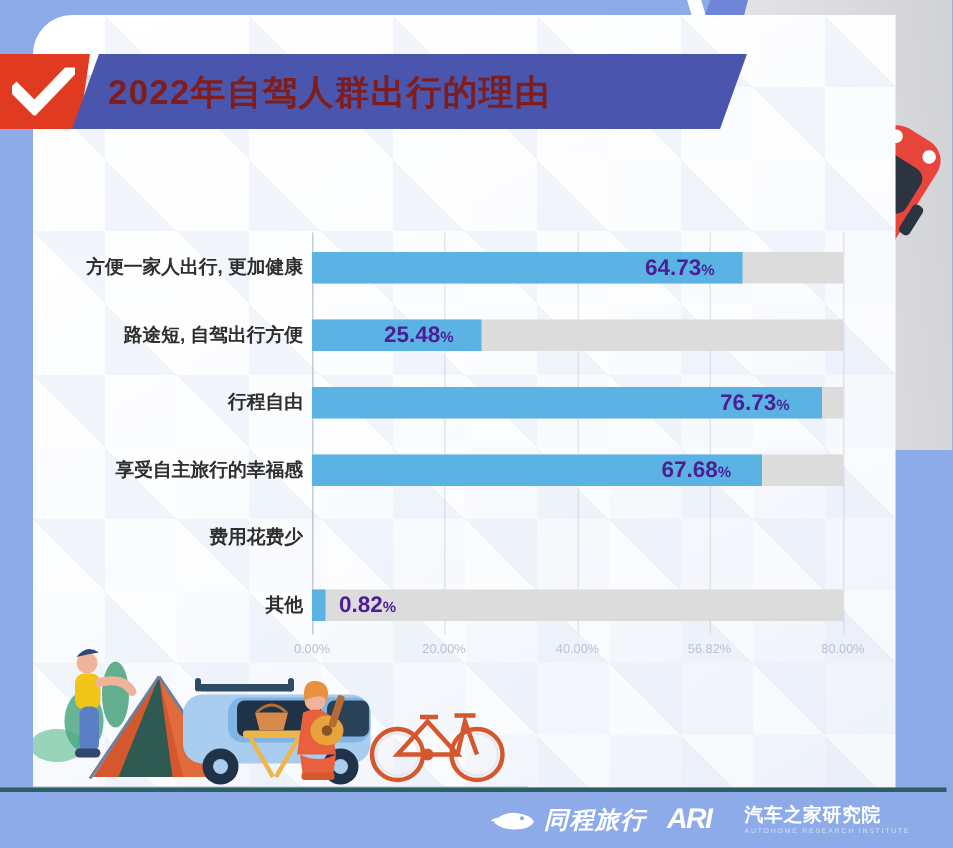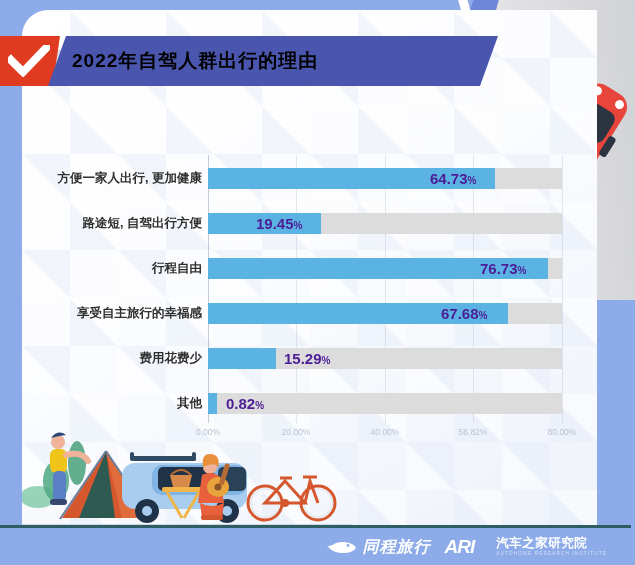--- a/index.html
+++ b/index.html
@@ -34,21 +34,21 @@
   .title-row{position:absolute;left:0;top:36px;height:50px;width:520px;}
   .check-badge{position:absolute;left:0;top:0;width:60px;height:50px;background:#e03b21;
     clip-path:polygon(0 0,100% 0,88% 100%,0 100%);}
   .check-badge svg{position:absolute;left:8px;top:9px;}
   .title-banner{position:absolute;left:48px;top:0;width:450px;height:50px;background:#4a56ad;
     clip-path:polygon(4% 0,100% 0,96% 100%,0 100%);}
   .title-shadow{position:absolute;left:46px;top:50px;width:400px;height:18px;
     background:linear-gradient(180deg,rgba(196,205,226,.75),rgba(196,205,226,0));
     clip-path:polygon(0 0,100% 0,86% 100%,6% 100%);}
   .title-text{position:absolute;left:72px;top:0;height:50px;line-height:50px;
-    color:#000000;font-size:19px;font-weight:bold;letter-spacing:1px;white-space:nowrap;}
+    color:#7f1d1d;font-size:23px;font-weight:bold;letter-spacing:1px;white-space:nowrap;}
 
   
   .chart{position:absolute;left:22px;top:150px;width:575px;height:295px;}
   .plot{position:absolute;left:186px;top:5px;width:356px;height:270px;}
   .gridline{position:absolute;top:0;width:1px;height:268px;background:rgba(170,180,200,.30);}
   .axis-base{position:absolute;left:0;top:0;width:1px;height:268px;background:rgba(150,162,186,.55);}
   .tick{position:absolute;top:272px;font-size:8.5px;color:#b9c2d4;transform:translateX(-50%);white-space:nowrap;}
 
   .row{position:absolute;left:0;width:356px;height:21px;}
   .track{position:absolute;left:0;top:0;width:354px;height:21px;background:#dcdcdc;}
@@ -133,36 +133,31 @@
       <div class="gridline" style="left:354px"></div>
 
       <div class="row" style="top:13px">
         <div class="track"></div>
         <div class="bar" style="width:287px"></div>
         <div class="val" style="left:222px"><span>64.73</span><span class="pct">%</span></div>
       </div>
       <div class="row" style="top:58px">
         <div class="track"></div>
         <div class="bar" style="width:113px"></div>
-        <div class="val" style="left:48px"><span>19.45</span><span class="pct">%</span></div>
+        <div class="val" style="left:48px"><span>25.48</span><span class="pct">%</span></div>
       </div>
       <div class="row" style="top:103px">
         <div class="track"></div>
         <div class="bar" style="width:340px"></div>
         <div class="val" style="left:272px"><span>76.73</span><span class="pct">%</span></div>
       </div>
       <div class="row" style="top:148px">
         <div class="track"></div>
         <div class="bar" style="width:300px"></div>
         <div class="val" style="left:233px"><span>67.68</span><span class="pct">%</span></div>
-      </div>
-      <div class="row" style="top:193px">
-        <div class="track"></div>
-        <div class="bar" style="width:68px"></div>
-        <div class="val" style="left:76px"><span>15.29</span><span class="pct">%</span></div>
       </div>
       <div class="row" style="top:238px">
         <div class="track"></div>
         <div class="bar" style="width:9px"></div>
         <div class="val" style="left:18px"><span>0.82</span><span class="pct">%</span></div>
       </div>
 
       <div class="tick" style="left:0px">0.00%</div>
       <div class="tick" style="left:88px">20.00%</div>
       <div class="tick" style="left:177px">40.00%</div>

